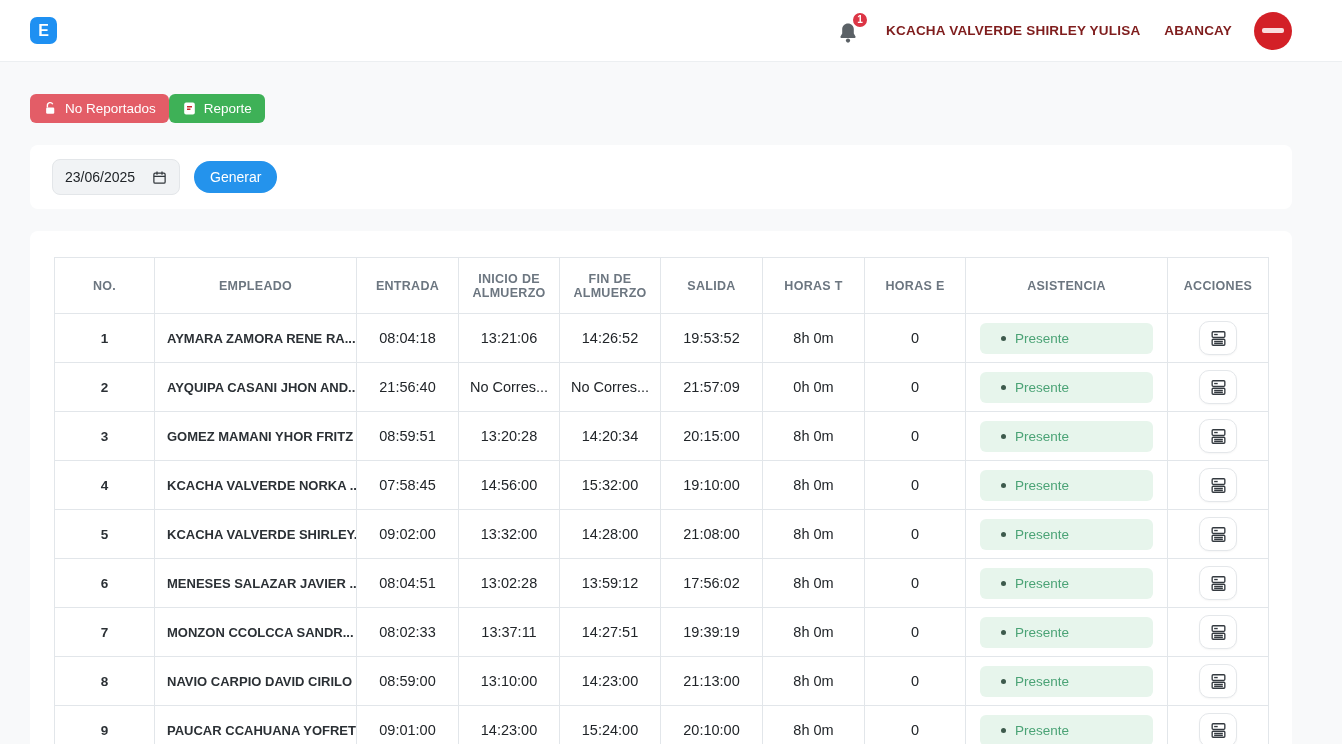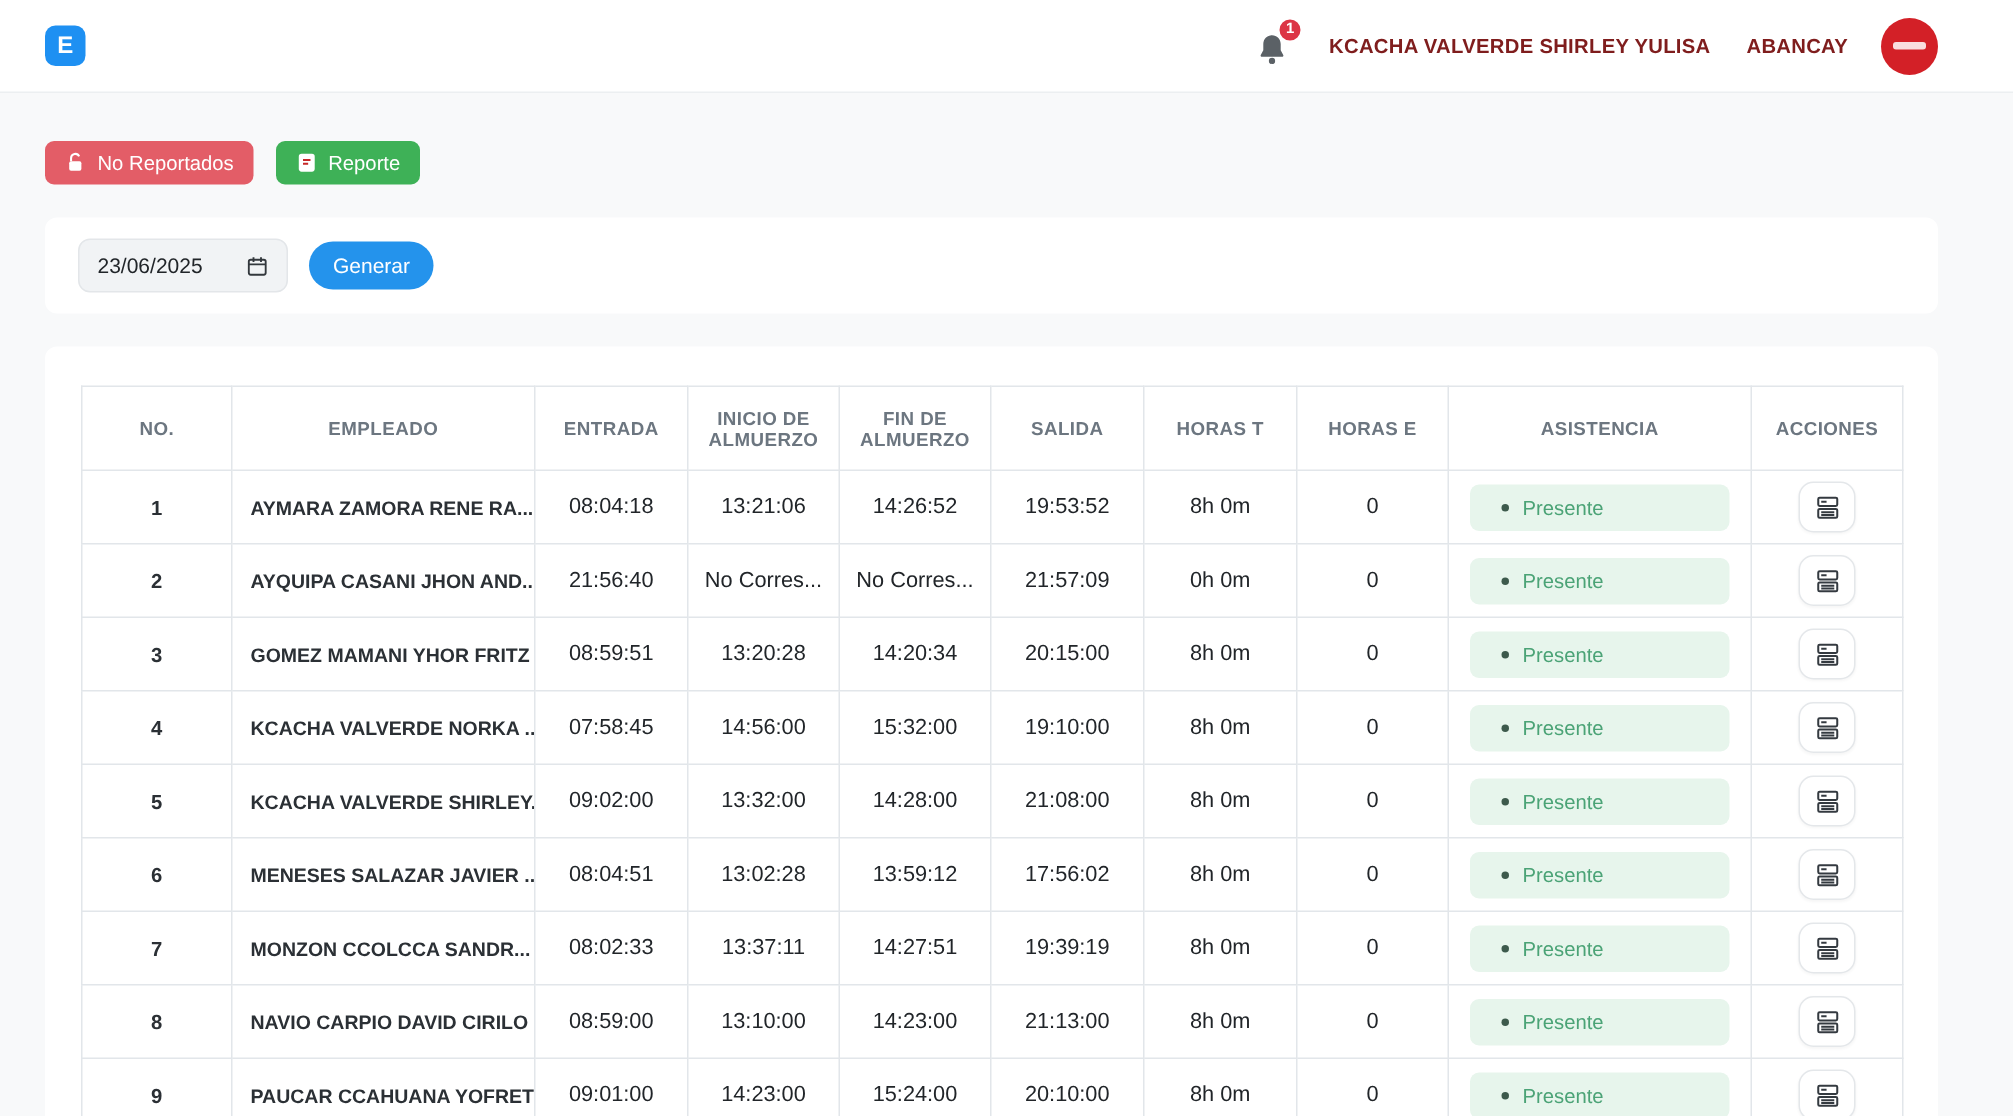--- a/index.html
+++ b/index.html
@@ -25,33 +25,33 @@
   .avatar-mark { width:22px; height:5px; background:rgba(255,255,255,.85); border-radius:2px; }
 
   
   .content { padding:0 50px 0 30px; }
   .title-row { display:flex; align-items:center; justify-content:space-between; margin-top:32px; }
   .title-left { display:flex; align-items:center; gap:14px; }
   .page-title { font-size:21.5px; font-weight:800; color:#32383e; letter-spacing:.2px; }
   .info-icon { width:21px; height:21px; border-radius:50%; background:#e97780; color:#fff;
     font-size:12px; font-weight:bold; display:flex; align-items:center; justify-content:center;
     cursor:pointer; font-family:"Liberation Serif","DejaVu Serif",serif; }
-  .title-buttons { display:flex; gap:15px; }
+  .title-buttons { display:flex; gap:0; }
   .btn { display:flex; align-items:center; gap:7px; border:none; border-radius:6px;
     color:#fff; font-size:13.5px; font-weight:500; padding:7px 13px; cursor:pointer;
     font-family:inherit; }
   .btn-danger { background:#e35d67; }
   .btn-success { background:#3eb157; }
   .btn svg { display:block; }
 
   
   .card { background:#fff; border-radius:8px; }
   .filter-card { margin-top:22px; padding:14px 22px; display:flex; align-items:center; gap:14px; }
   .date-input { background:#f1f3f5; border:1px solid #e3e6e9; border-radius:8px; height:36px;
-    width:140px; display:flex; align-items:center; justify-content:space-between; padding:14px 12px;
+    width:128px; display:flex; align-items:center; justify-content:space-between; padding:14px 12px;
     font-size:14px; color:#212529; cursor:pointer; }
   .btn-primary { background:#2493ec; border:none; border-radius:16px; color:#fff; font-size:14px;
     padding:8px 16px; cursor:pointer; font-family:inherit; }
 
   
   .table-card { margin-top:22px; padding:26px 24px; height:600px; }
   table { border-collapse:collapse; width:100%; table-layout:fixed; }
   th, td { border:1px solid #e2e6ea; }
   thead th { height:56px; font-size:12.5px; font-weight:700; color:#6c7680; text-align:center;
     letter-spacing:.3px; padding:4px 8px; background:#fff; }

